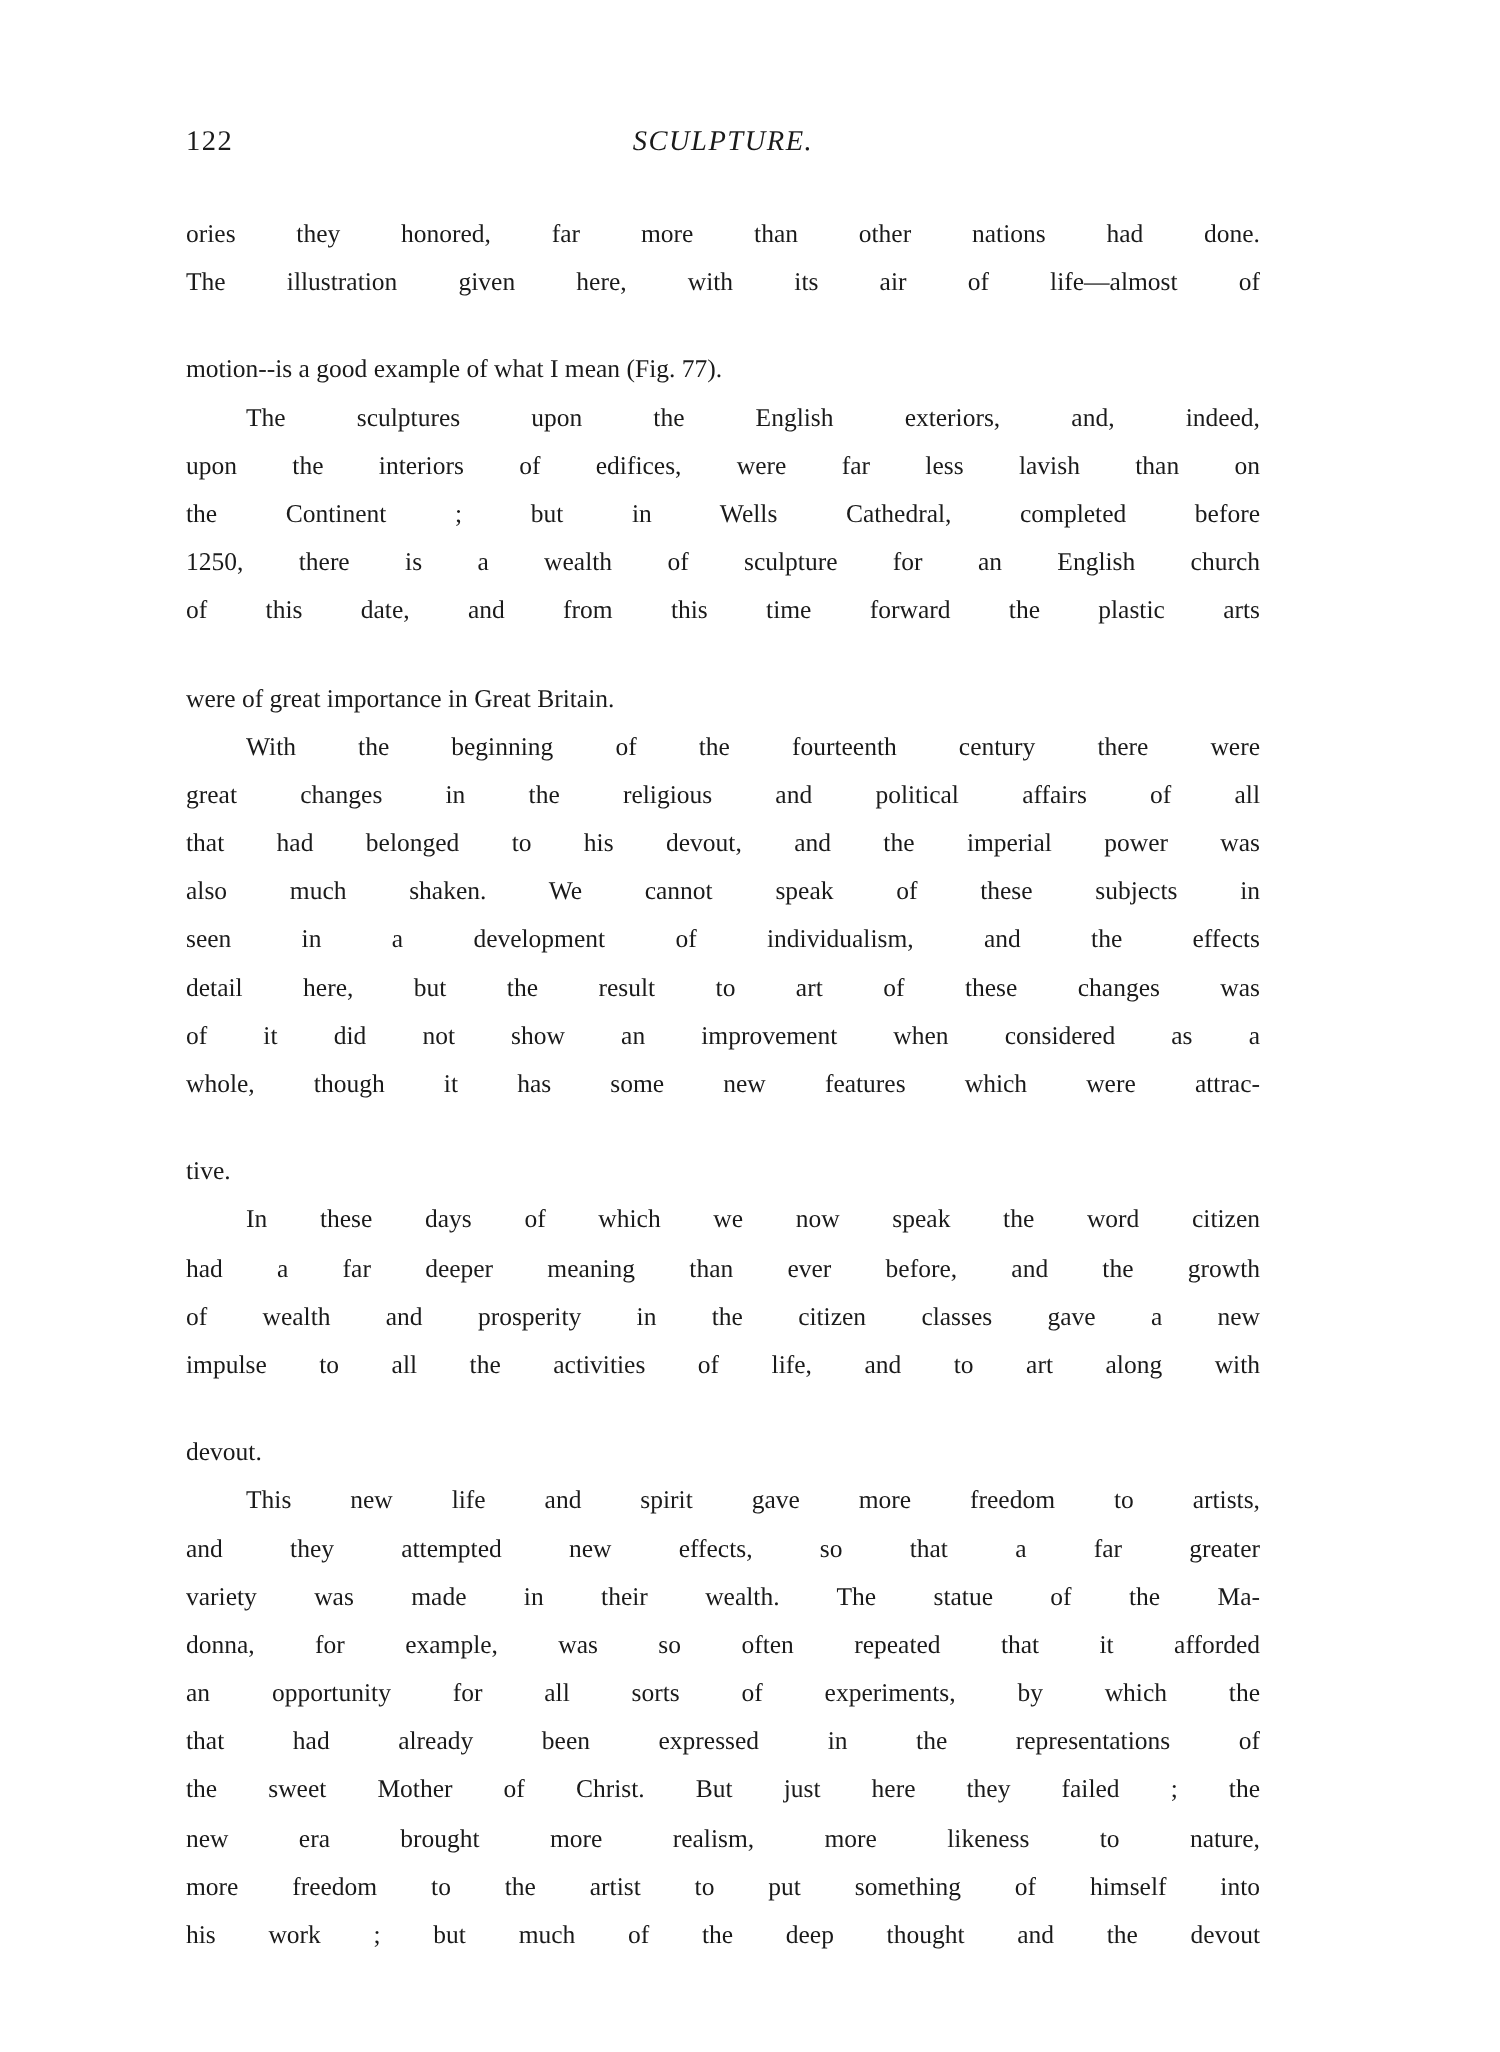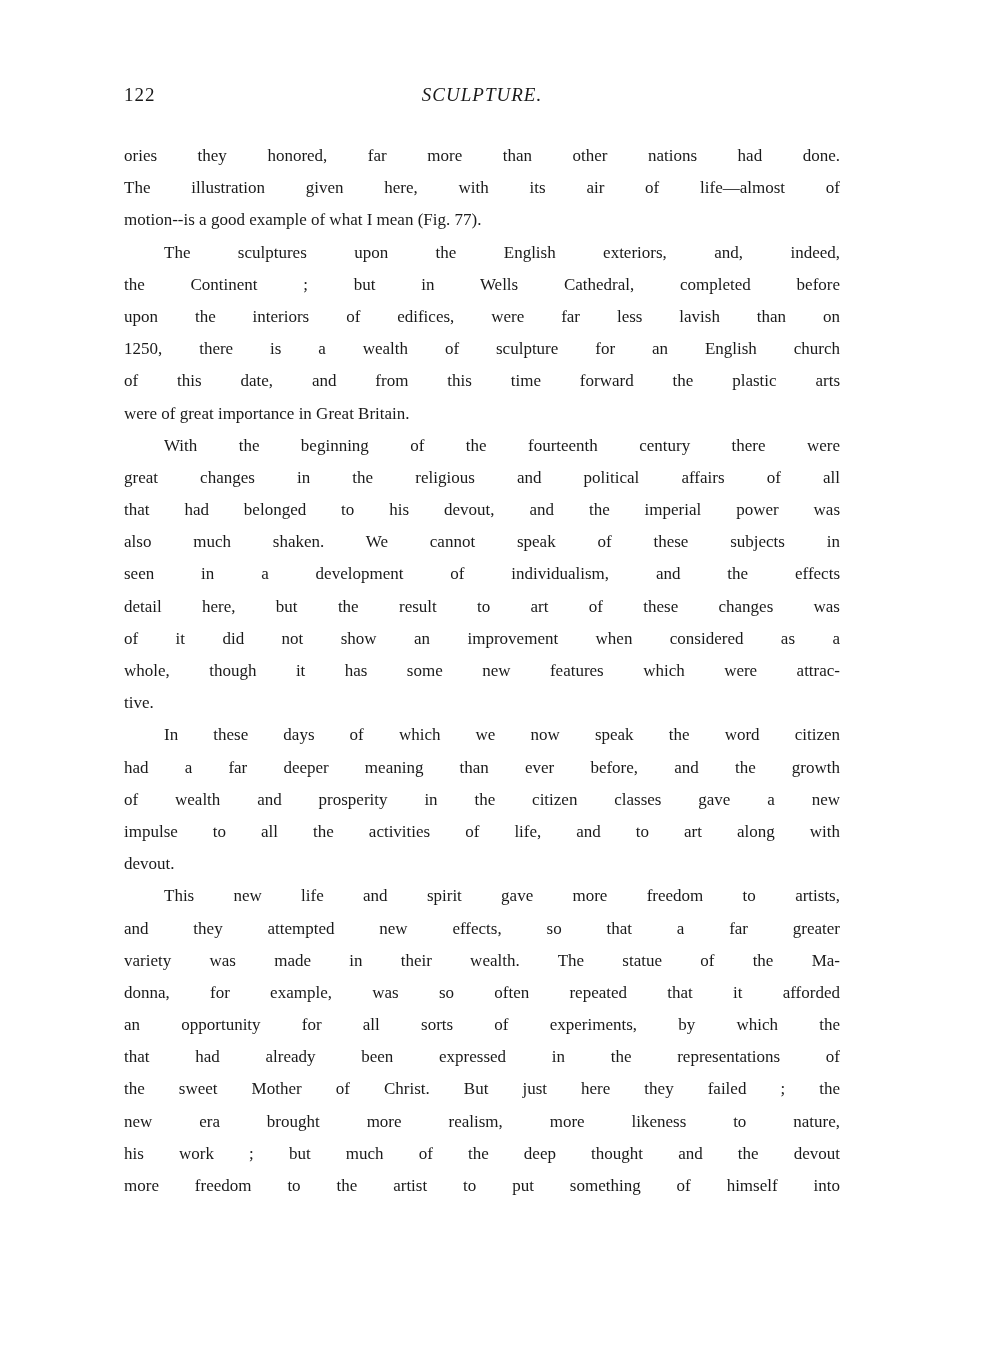--- a/index.html
+++ b/index.html
@@ -6,38 +6,38 @@
   body { width: 1000px; height: 1368px; position: relative; overflow: hidden;
          font-family: "Liberation Serif", "DejaVu Serif", serif; color: #1a1a1a; }
   .page { position: absolute; left: 0; top: 0; width: 1000px; height: 1108px; }
   .running-head { position: absolute; top: 84px; left: 124px; width: 716px; height: 30px; }
   .page-number { position: absolute; left: 0; top: 0; font-size: 19px; letter-spacing: 1px; }
   .running-title { position: absolute; left: 0; right: 0; top: 0; text-align: center;
                    font-size: 19px; letter-spacing: 1px; font-style: italic; }
   .body-text { position: absolute; left: 124px; top: 140px; width: 716px; }
   .line { height: 32.2px; line-height: 32.2px; font-size: 17px; white-space: nowrap;
           text-align: justify; text-align-last: justify; }
-  .line.last { text-align-last: left; }
+  .line.last { text-align-last: left; margin-top: 26px; }
   .line.indent { padding-left: 40px; }
 </style>
 </head>
 <body>
 
 <div class="page">
   <div class="running-head">
     <span class="page-number">122</span>
     <div class="running-title">SCULPTURE.</div>
   </div>
   <div class="body-text" id="body-text">
       <div class="line">ories they honored, far more than other nations had done.</div>
       <div class="line">The illustration given here, with its air of life—almost of</div>
       <div class="line last">motion--is a good example of what I mean (Fig. 77).</div>
       <div class="line indent">The sculptures upon the English exteriors, and, indeed,</div>
+      <div class="line">upon the interiors of edifices, were far less lavish than on</div>
       <div class="line">the Continent ; but in Wells Cathedral, completed before</div>
-      <div class="line">upon the interiors of edifices, were far less lavish than on</div>
       <div class="line">1250, there is a wealth of sculpture for an English church</div>
       <div class="line">of this date, and from this time forward the plastic arts</div>
       <div class="line last">were of great importance in Great Britain.</div>
       <div class="line indent">With the beginning of the fourteenth century there were</div>
       <div class="line">great changes in the religious and political affairs of all</div>
       <div class="line">that had belonged to his devout, and the imperial power was</div>
       <div class="line">also much shaken. We cannot speak of these subjects in</div>
       <div class="line">seen in a development of individualism, and the effects</div>
       <div class="line">detail here, but the result to art of these changes was</div>
       <div class="line">of it did not show an improvement when considered as a</div>
@@ -49,16 +49,16 @@
       <div class="line">impulse to all the activities of life, and to art along with</div>
       <div class="line last">devout.</div>
       <div class="line indent">This new life and spirit gave more freedom to artists,</div>
       <div class="line">and they attempted new effects, so that a far greater</div>
       <div class="line">variety was made in their wealth. The statue of the Ma-</div>
       <div class="line">donna, for example, was so often repeated that it afforded</div>
       <div class="line">an opportunity for all sorts of experiments, by which the</div>
       <div class="line">that had already been expressed in the representations of</div>
       <div class="line">the sweet Mother of Christ. But just here they failed ; the</div>
       <div class="line">new era brought more realism, more likeness to nature,</div>
+      <div class="line">more freedom to the artist to put something of himself into</div>
       <div class="line">his work ; but much of the deep thought and the devout</div>
-      <div class="line">more freedom to the artist to put something of himself into</div>
     </div>
 </div>
 
 </body></html>

